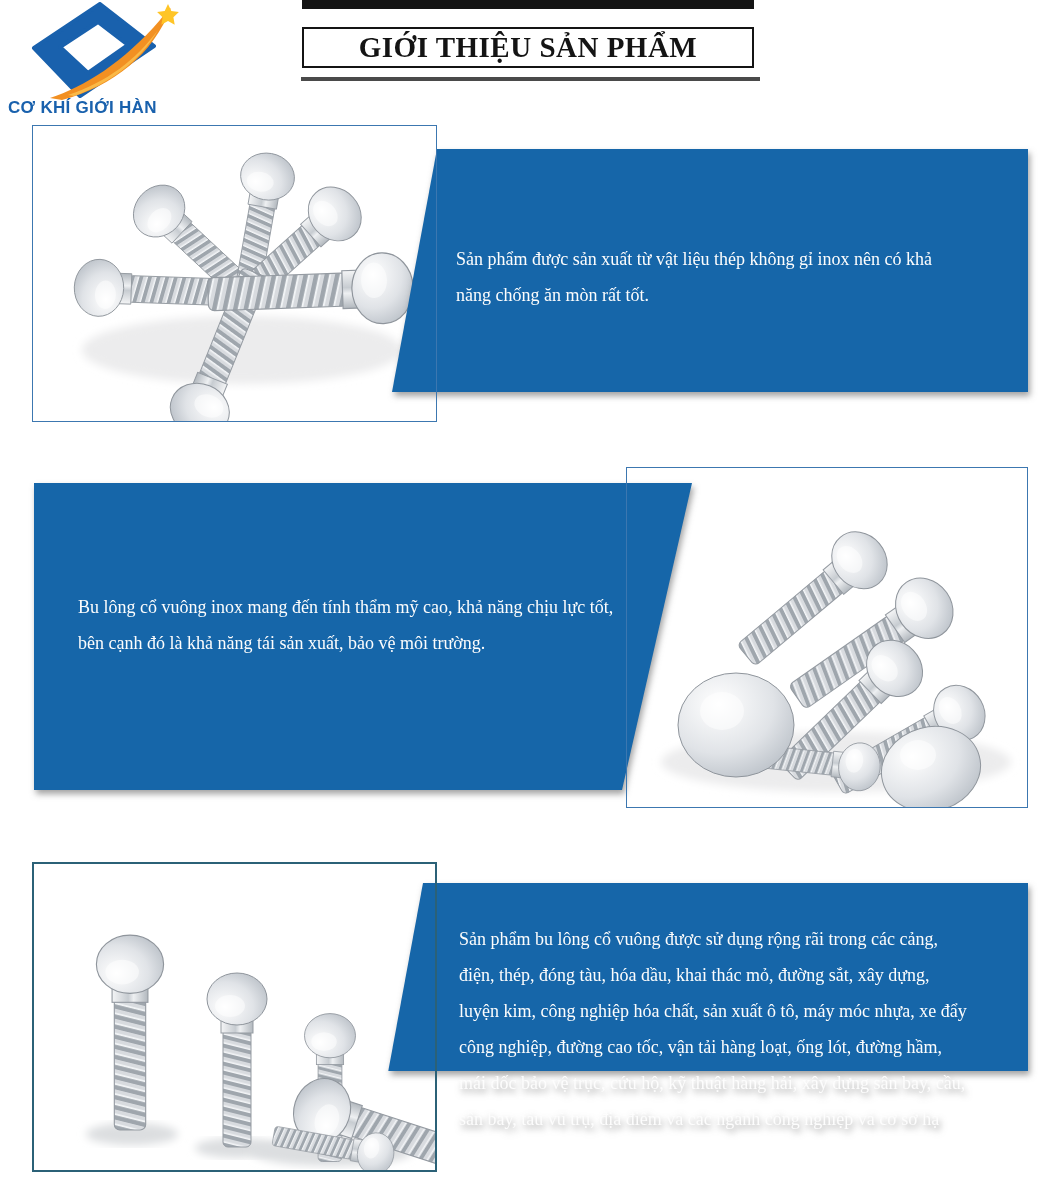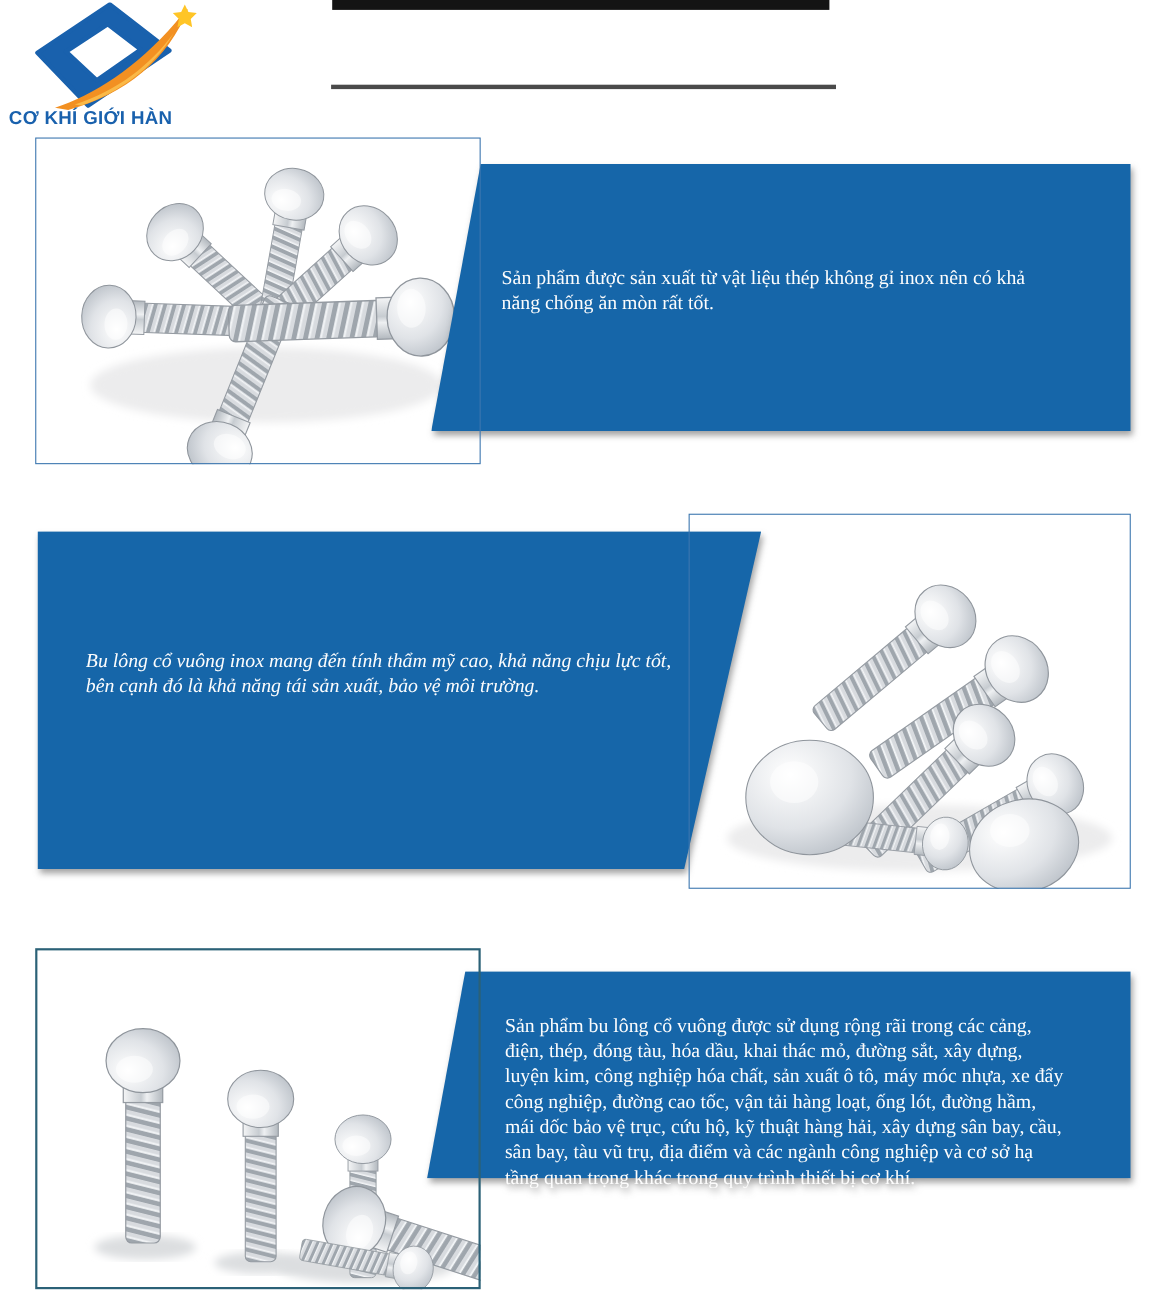--- a/index.html
+++ b/index.html
@@ -38,29 +38,29 @@
   #imgbox3, #frame3 { left:32px;  top:862px; width:405px; height:310px; }
   #frame1 { border:1px solid var(--frame-blue,#3c77b0); }
   #frame2 { border:1px solid var(--frame-blue,#3c77b0); }
   #frame3 { border:2px solid var(--frame-dark,#2b6177); }
 
   
   .panel { position:absolute; z-index:3; filter:drop-shadow(2px 4px 3px rgba(70,70,70,.5)); }
   .panel-inner { width:100%; height:100%; background:var(--panel-blue,#1666a9); position:relative; }
   .panel-text {
     position:absolute; margin:0; color:var(--text-white,#fdfdfd);
-    font-size:18px; line-height:23px; white-space:pre-line;
+    font-size:18px; line-height:36px; white-space:pre-line;
   }
   #panel1 { left:392px; top:149px; width:636px; height:243px; }
   #panel1 .panel-inner { clip-path:polygon(45px 0, 636px 0, 636px 243px, 0 243px); }
   #panel1 .panel-text { left:64px; top:92px; width:530px; }
 
   #panel2 { left:34px; top:483px; width:658px; height:307px; }
   #panel2 .panel-inner { clip-path:polygon(0 0, 658px 0, 588px 307px, 0 307px); }
-  #panel2 .panel-text { left:44px; top:106px; width:590px;font-style:italic; }
+  #panel2 .panel-text { left:44px; top:106px; width:590px; }
 
   #panel3 { left:375px; top:883px; width:653px; height:188px; }
   #panel3 .panel-inner { clip-path:polygon(48px 0, 653px 0, 653px 260px, 0 260px); }
   #panel3 .panel-text { left:84px; top:38px; width:566px; }
 </style>
 </head>
 <body>
 
 <svg width="0" height="0" style="position:absolute" aria-hidden="true">
   <defs>
@@ -103,20 +103,23 @@
     <svg width="162" height="98" viewBox="0 0 162 98">
       <path d="M78,2 L132,44 L58,94 L12,46 Z M76,20 L106,43 L66,71 L38,45 Z" fill-rule="evenodd" style="fill:var(--logo-blue,#1961ad)" stroke-linejoin="round" stroke-width="4" stroke="#1961ad"></path>
       <path d="M28,96 C62,85 102,60 138,18 C143,12 147,8 149,6 C131,52 92,84 40,98 Z" style="fill:var(--logo-orange,#f29022)"></path>
       <path d="M46,93 C85,80 114,58 136,28 C118,60 86,82 52,94 Z" fill="#fcc14e" opacity=".85"></path>
       <polygon points="146,2 149.3,8.9 156.9,9.9 151.4,15.2 152.7,22.7 146,19.1 139.3,22.7 140.6,15.2 135.1,9.9 142.7,8.9" style="fill:var(--star-yellow,#ffc527)"></polygon>
     </svg>
     <div class="logo-text">CƠ KHÍ GIỚI HÀN</div>
   </div>
 
   <div class="top-bar"></div>
+  <div class="title-box">
+    <h1>GIỚI THIỆU SẢN PHẨM</h1>
+  </div>
   <div class="divider"></div>
 
   <div class="img-box" id="imgbox1">
     <svg viewBox="0 0 405 297" width="405" height="297">
       <ellipse cx="210" cy="225" rx="160" ry="34" fill="#ececed" filter="url(#soft)"></ellipse>
       <use href="#bolt" transform="translate(215,168) rotate(182) translate(150,0) scale(.95)"></use>
       <use href="#bolt" transform="translate(215,168) rotate(-137) translate(122,0) scale(.92)"></use>
       <use href="#bolt" transform="translate(215,168) rotate(-80) translate(120,0) scale(.9)"></use>
       <use href="#bolt" transform="translate(215,168) rotate(-42) translate(120,0) scale(.95)"></use>
       <use href="#bolt" transform="translate(215,168) rotate(112) translate(128,0)"></use>

